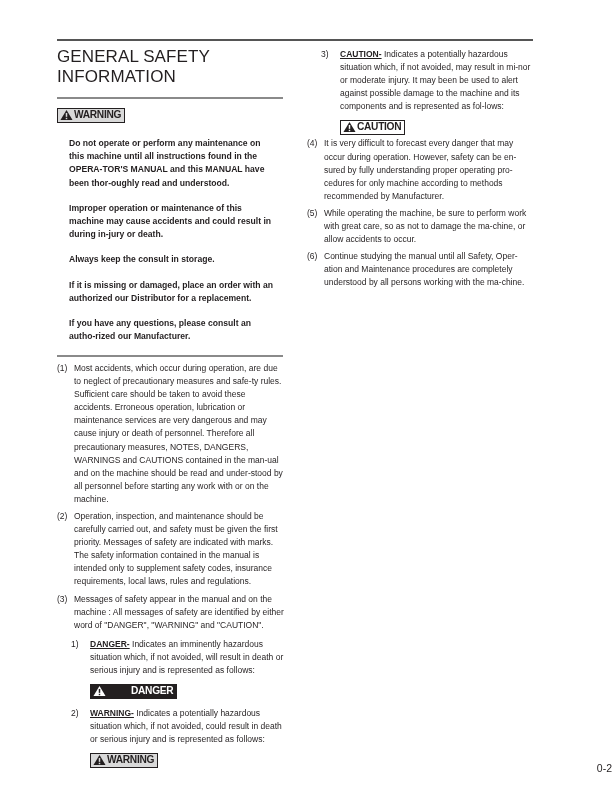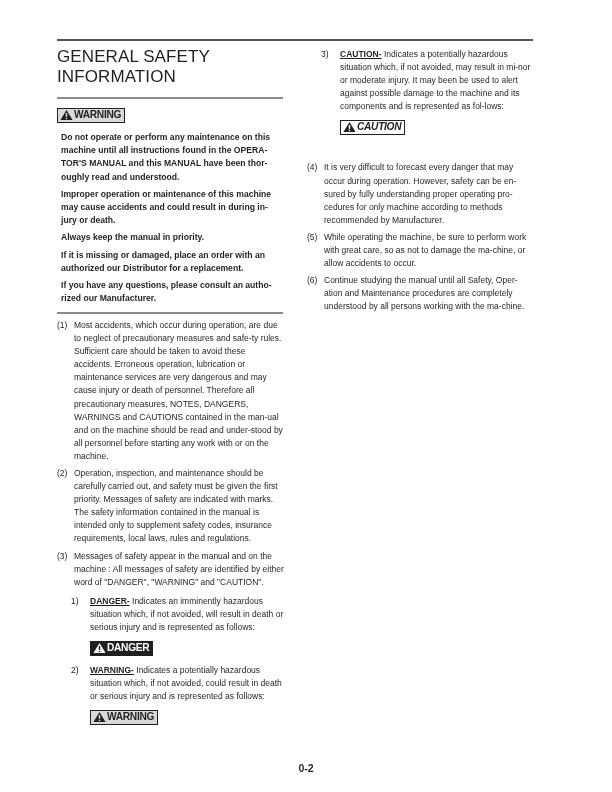--- a/index.html
+++ b/index.html
@@ -8,32 +8,32 @@
   .toprule { position:absolute; left:57px; top:39px; width:476px; height:2px; background:#555; }
   .col { position:absolute; top:44px; }
   .col-left { left:57px; width:228px; }
   .col-right { left:307px; width:226px; }
   .title { font-weight:normal; font-size:17px; margin:3px 0 8px 0; letter-spacing:0.1px; color:#231f20; }
   .rule-thin { height:2px; background:#8a8a8a; margin:10px 0 8px 0; width:226px; }
   .badge { display:inline-flex; align-items:flex-start; height:15px; padding:0 3px 0 2px; font-weight:bold; font-size:10.2px; box-sizing:border-box; letter-spacing:-0.3px; }
   .badge svg { width:13px; height:12px; margin-right:1px; }
   .badge-warning { background:#d9d9d9; border:1px solid #231f20; color:#231f20; }
   .badge-caution { background:#ffffff; border:1px solid #231f20; color:#231f20; }
-  .badge-danger { background:#231f20; color:#ffffff; border:1px solid #231f20; }
+  .badge-danger { background:#231f20; color:#ffffff; border:1px solid #231f20;gap:24px; }
   .warn-block { font-weight:bold; font-size:8.6px; line-height:13.2px; margin-top:6px; }
-  .warn-block p { margin:4px; }
+  .warn-block p { margin:12px; }
   .rule-mid { height:1.5px; background:#8a8a8a; margin:7px 0 5px 0; width:226px; }
   .item { display:flex; font-size:8.5px; line-height:13.1px; margin-bottom:4px; }
   .num { width:17px; flex:none; }
   .txt { flex:1; }
   .sub { display:flex; font-size:8.5px; line-height:13.1px; margin:6px 0 0 14px; }
   .sub .num { width:19px; }
   .sub b { font-weight:bold;text-decoration:underline; }
   .badge-wrap { margin:6px 0 4px 33px; }
-  .pageno { position:absolute; top:762px; left:0; width:612px; text-align:center; font-weight:bold; font-size:10.5px; }
+  .pageno { position:absolute; top:762px; left:0; width:612px; text-align:right; font-weight:normal; font-size:10.5px; }
 </style>
 </head>
 <body>
 
 <div class="page">
   <div class="toprule"></div>
 
   <div class="col col-left">
     <h1 class="title">GENERAL SAFETY INFORMATION</h1>
     <div class="rule-thin"></div>
@@ -43,21 +43,21 @@
           <polygon points="7,0.5 13.5,11.5 0.5,11.5" fill="#231f20"></polygon>
           <rect x="6.2" y="3.8" width="1.6" height="4.2" fill="#d9d9d9"></rect>
           <rect x="6.2" y="9" width="1.6" height="1.5" fill="#d9d9d9"></rect>
         </svg>
       <span>WARNING</span>
     </div>
 
     <div class="warn-block">
       <p>Do not operate or perform any maintenance on this machine until all instructions found in the OPERA-TOR'S MANUAL and this MANUAL have been thor-oughly read and understood.</p>
       <p>Improper operation or maintenance of this machine may cause accidents and could result in during in-jury or death.</p>
-      <p>Always keep the manual in priority.</p>
+      <p>Always keep the consult in storage.</p>
       <p>If it is missing or damaged, place an order with an authorized our Distributor for a replacement.</p>
       <p>If you have any questions, please consult an autho-rized our  Manufacturer.</p>
     </div>
     <div class="rule-mid"></div>
 
     <div class="item">
       <span class="num">(1)</span>
       <span class="txt">Most accidents, which occur during operation, are due to neglect of precautionary measures and safe-ty rules. Sufficient care should be taken to avoid these accidents. Erroneous operation, lubrication or maintenance services are very dangerous and may cause injury or death of personnel. Therefore all precautionary measures,  NOTES, DANGERS, WARNINGS and CAUTIONS contained in the man-ual and on the machine  should be read and under-stood by all personnel before starting any work with or on the machine.</span>
     </div>
     <div class="item">
@@ -98,21 +98,21 @@
         <span>WARNING</span>
       </div>
     </div>
   </div>
 
   <div class="col col-right">
     <div class="sub" style="margin-top:4px;margin-left:14px;">
       <span class="num">3)</span>
       <span class="txt"><b>CAUTION-</b><span> Indicates a potentially hazardous situation which, if not avoided, may result in mi-nor or moderate injury. It may been be used to alert against possible damage to the machine and its components and is represented as fol-lows:</span></span>
     </div>
-    <div class="badge-wrap" style="margin-bottom:24px;font-style:italic;">
+    <div class="badge-wrap" style="margin-bottom:0;">
       <div class="badge badge-caution">
         <svg viewBox="0 0 14 12">
             <polygon points="7,0.5 13.5,11.5 0.5,11.5" fill="#231f20"></polygon>
             <rect x="6.2" y="3.8" width="1.6" height="4.2" fill="#ffffff"></rect>
             <rect x="6.2" y="9" width="1.6" height="1.5" fill="#ffffff"></rect>
           </svg>
         <span>CAUTION</span>
       </div>
     </div>
 

